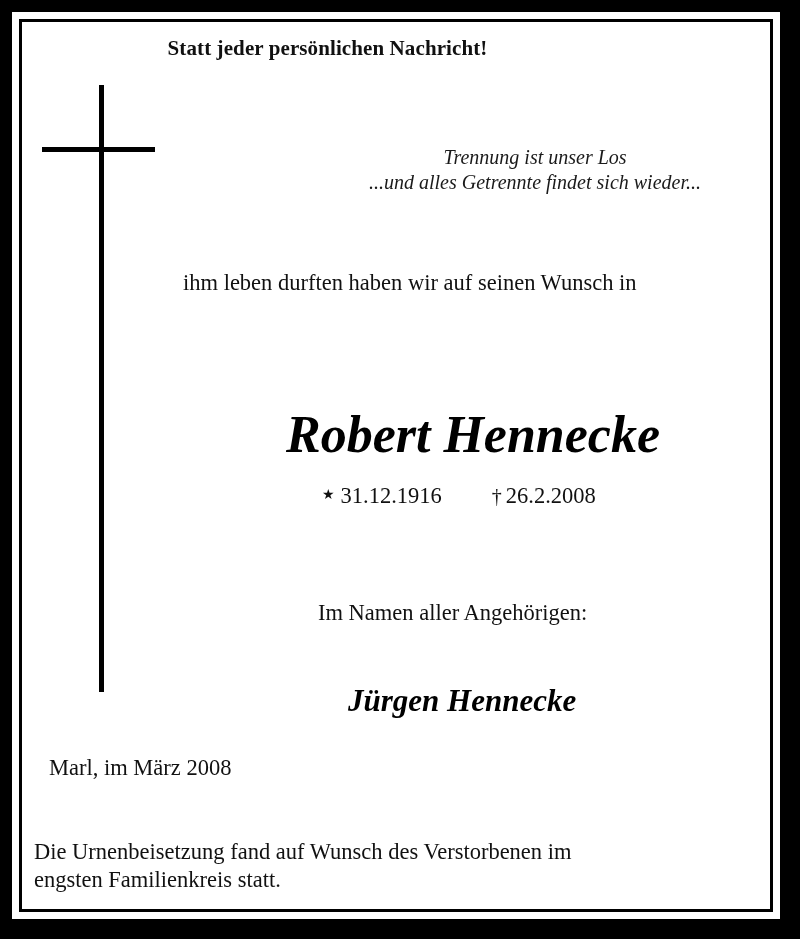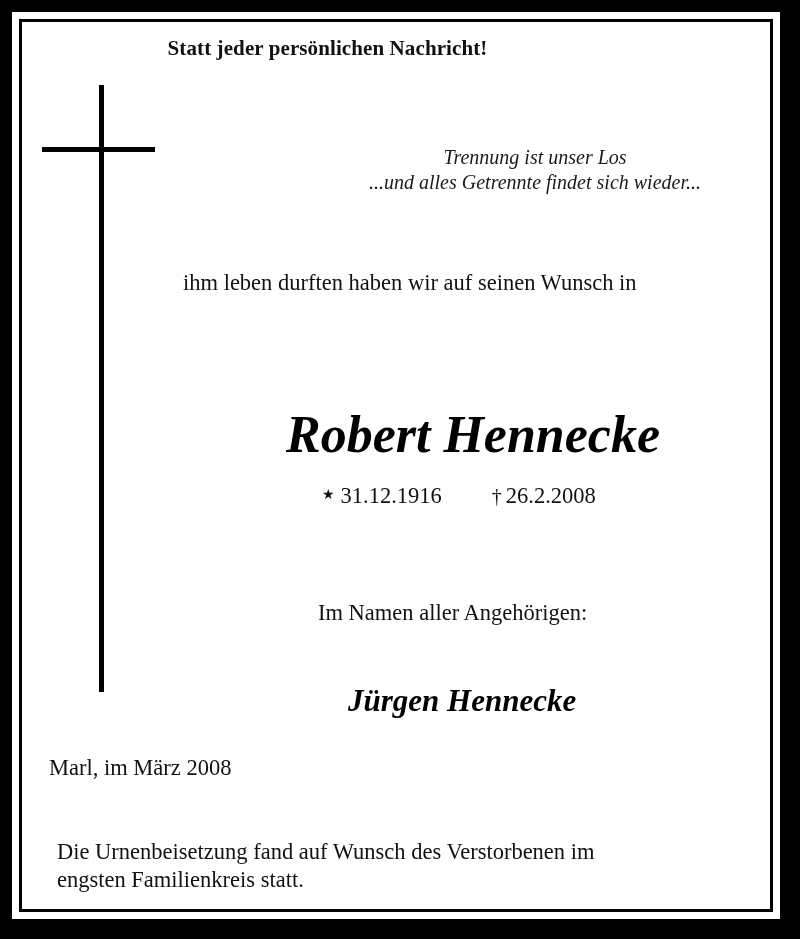--- a/index.html
+++ b/index.html
@@ -121,21 +121,21 @@
       margin-top: 30px;
     }
     .place-date {
       left: 49px;
       top: 755px;
       font-size: 22.5px;
       color: #111111;
       text-align: right;
     }
     .burial-note {
-      left: 57px;
+      left: 34px;
       top: 838px;
       font-size: 22.5px;
       line-height: 28px;
       color: #111111;
     }
     .burial-note div { white-space: nowrap; }
   </style>
 </head>
 <body>
 

